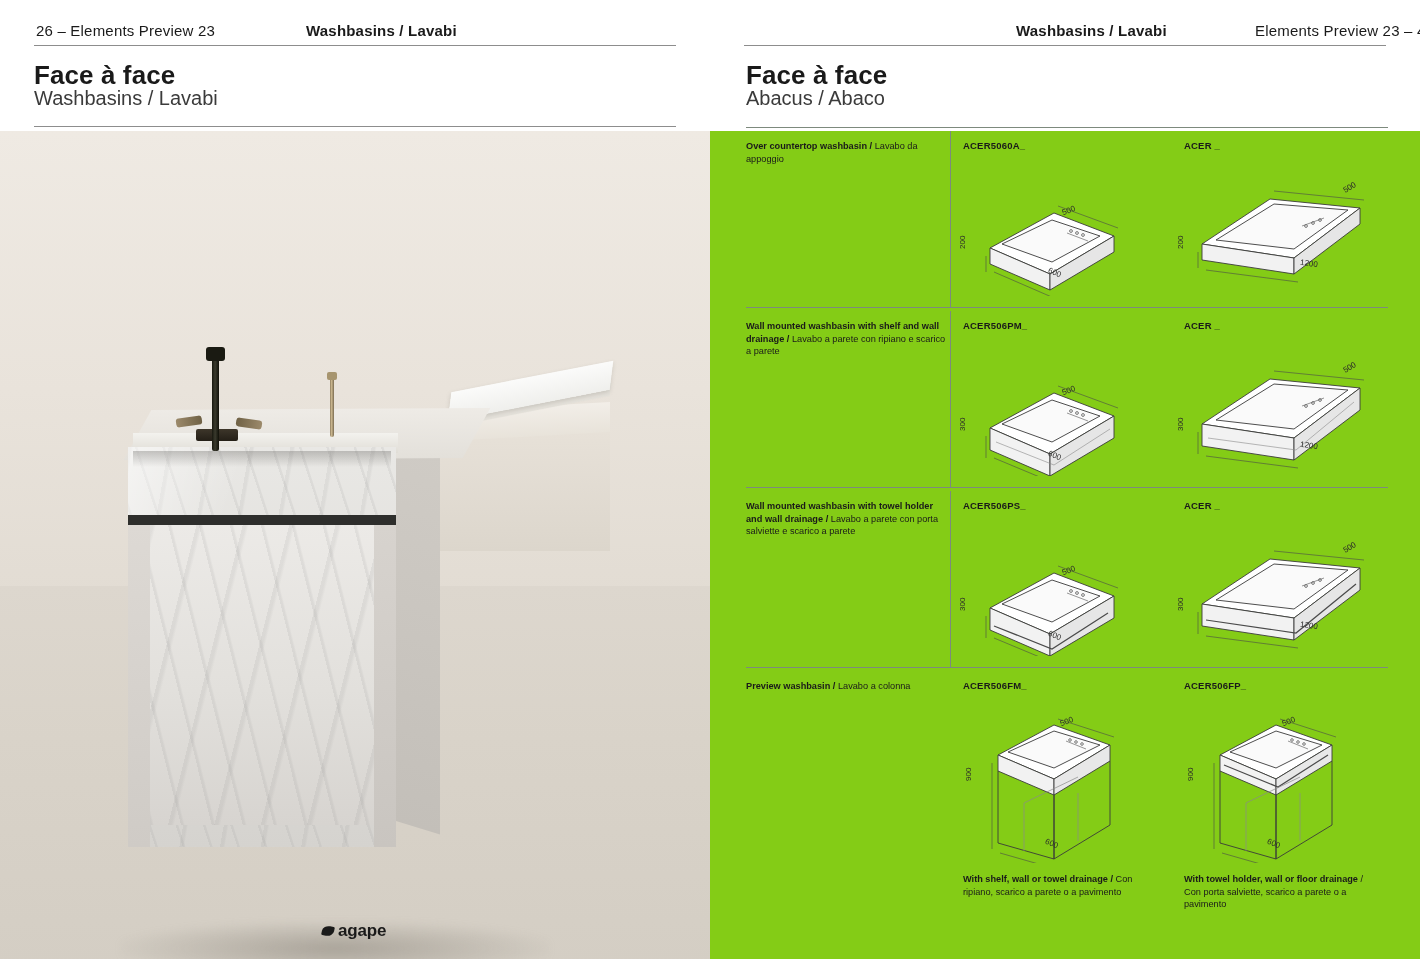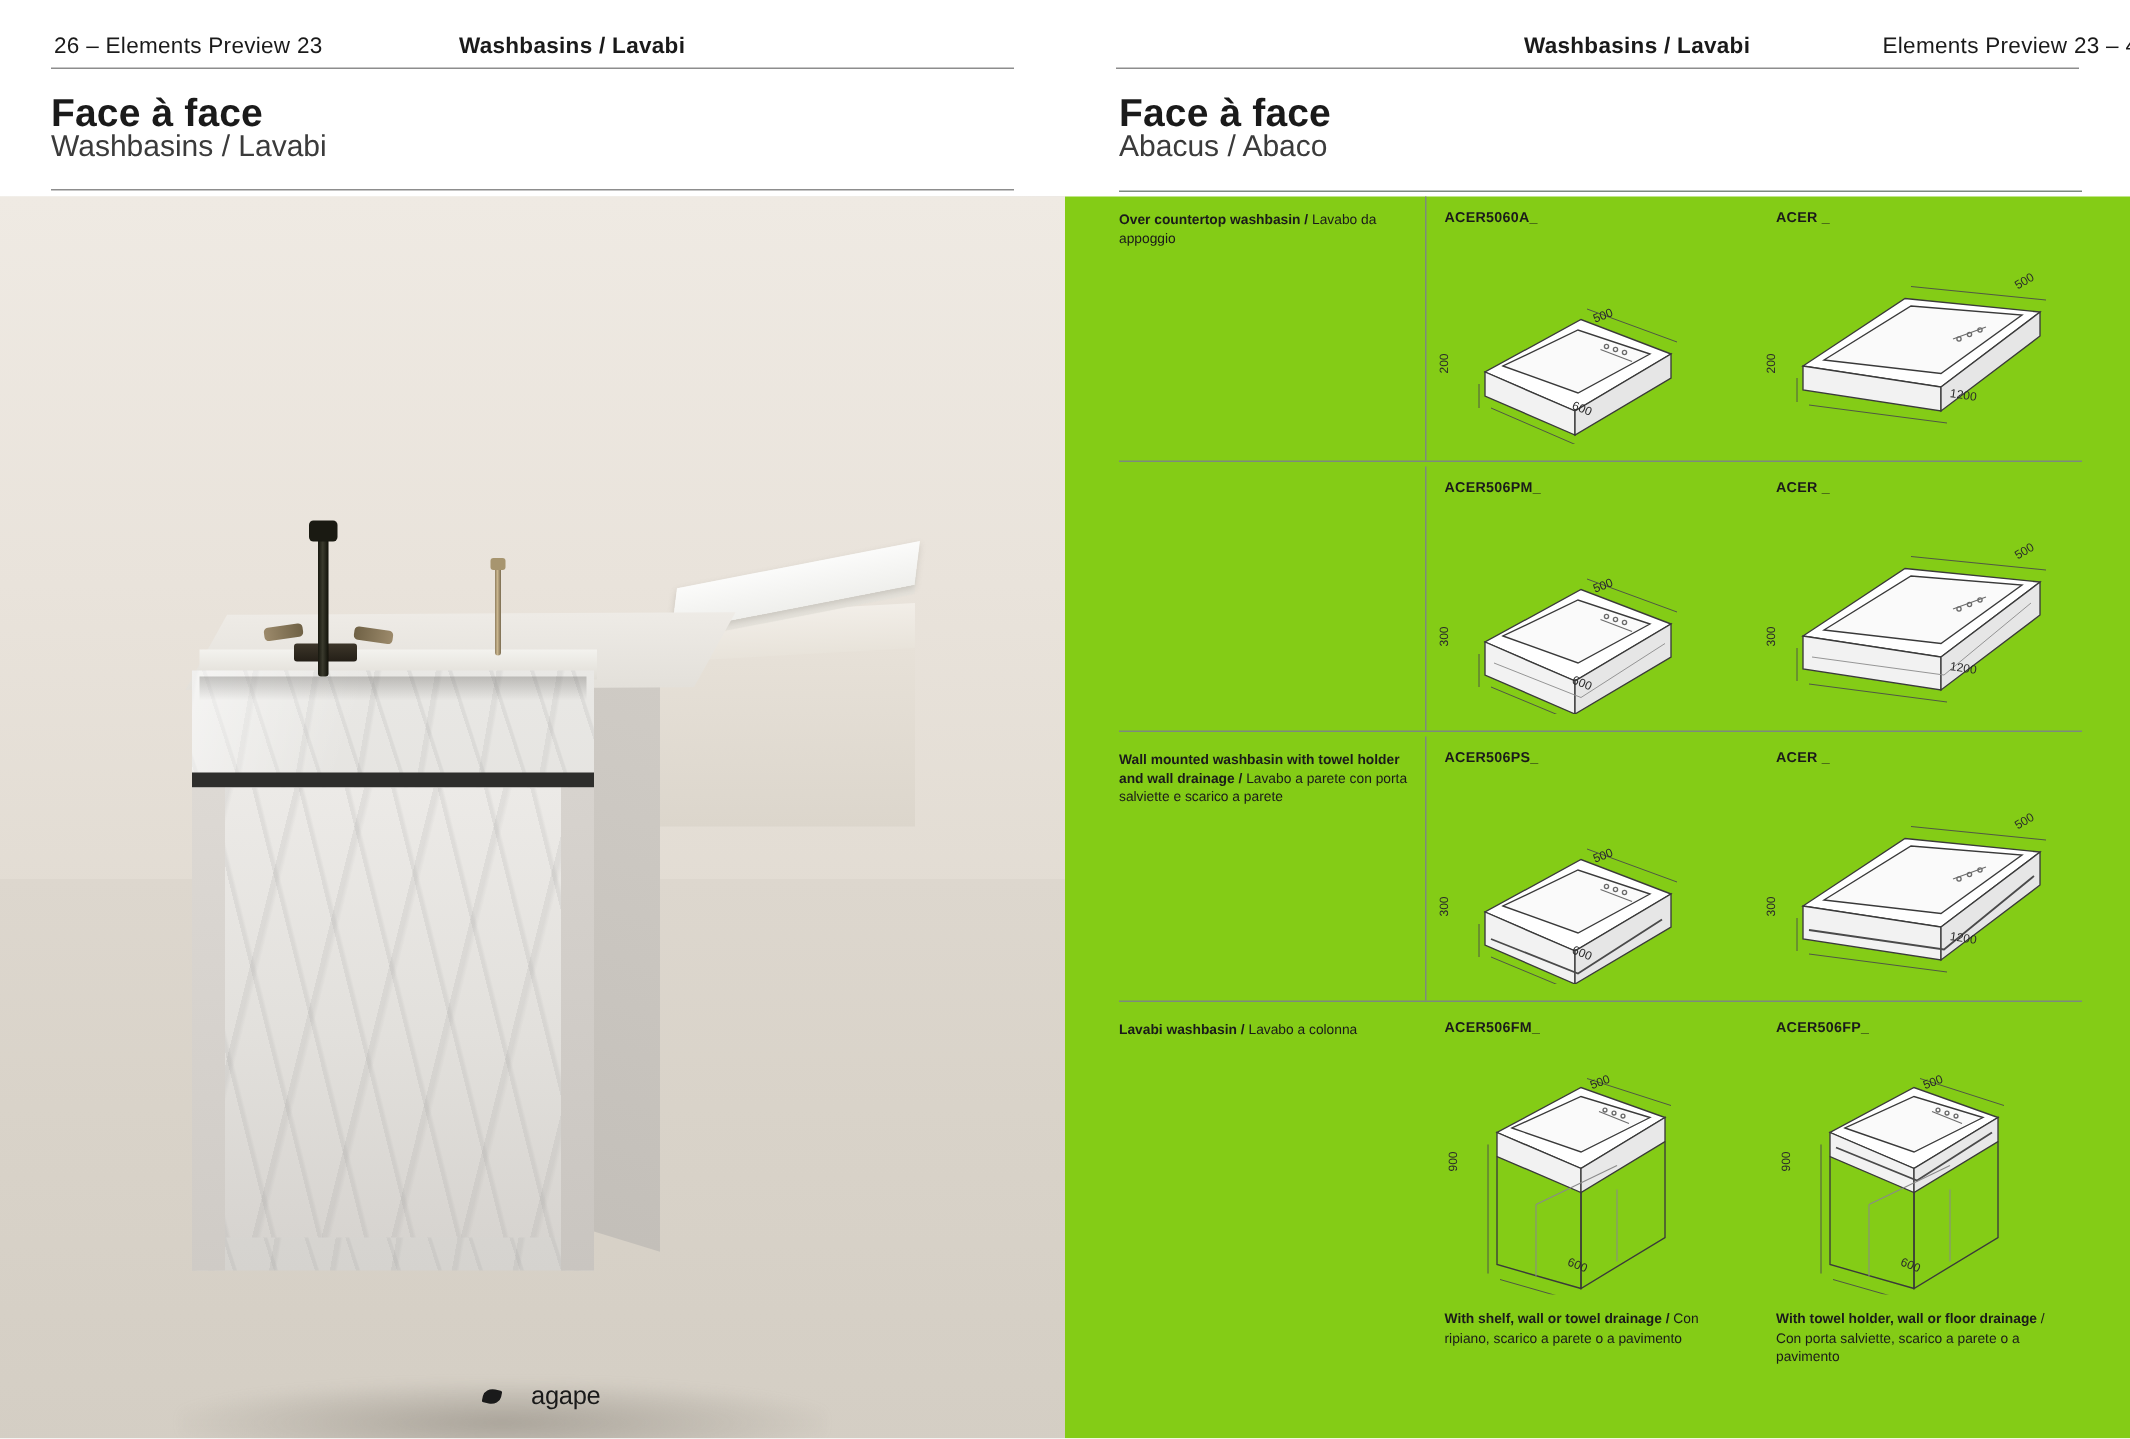--- a/index.html
+++ b/index.html
@@ -204,22 +204,22 @@
     background: linear-gradient(90deg, #8d7c5e 0%, #cbb78f 40%, #7a6b50 100%);
     border-radius: 2px;
   }
   .tap-thin-top {
     position: absolute;
     left: 327px; top: 241px; width: 10px; height: 8px;
     background: #a7956f; border-radius: 2px;
   }
   .logo {
     position: absolute;
-    display: flex; align-items: center; gap: 20px;
-    font-size: 17px; font-weight: normal; color: #1a1a1a;
+    display: flex; align-items: center; gap: 4px;
+    font-size: 17px; font-weight: bold; color: #1a1a1a;
     letter-spacing: -0.2px;
   }
   .logo .leaf {
     display: inline-block;
     width: 12px; height: 10px;
     background: #1a1a1a;
     border-radius: 60% 10% 60% 10%;
     transform: rotate(12deg);
   }
   
@@ -368,20 +368,24 @@
           <path d="M16,86 L16,102"></path>
           <path d="M24,104 L116,116"></path>
         </g>
       </svg>
       <div class="dimnum" style="left:633px; top:52px; transform:rotate(-31deg);">500</div>
       <div class="dimnum vert" style="left:466px; top:118px;">200</div>
       <div class="dimnum" style="left:590px; top:128px; transform:rotate(8deg);">1200</div>
 
       <div class="rp-rule" style="left:36px; top:176px; width:642px;"></div>
 
+      <div class="row-label" style="left:36px; top:189px;">
+        <b>Wall mounted washbasin with shelf and wall drainage /</b>
+        <span>Lavabo a parete con ripiano e scarico a parete</span>
+      </div>
       <div class="code" style="left:253px; top:189px;">ACER506PM_</div>
       <div class="code" style="left:474px; top:189px;">ACER _</div>
 
       <svg class="fig" style="left:262px; top:235px;" width="160" height="110" viewBox="0 0 160 110">
         <g fill="none" stroke="#3a3a3a" stroke-width="0.9">
           <path d="M18,62 L78,88 L142,50 L82,27 Z" fill="#fff"></path>
           <path d="M18,62 L18,84 L78,110 L78,88 Z" fill="#f2f2f2"></path>
           <path d="M78,88 L78,110 L142,72 L142,50 Z" fill="#e6e6e6"></path>
           <path d="M30,58 L80,76 L128,50 L80,34 Z" fill="#fafafa"></path>
           <path d="M24,76 L82,99 L138,63" stroke="#8a8a8a" stroke-width="0.6"></path>
@@ -471,21 +475,21 @@
           <path d="M24,110 L116,122"></path>
         </g>
       </svg>
       <div class="dimnum" style="left:633px; top:412px; transform:rotate(-31deg);">500</div>
       <div class="dimnum vert" style="left:466px; top:480px;">300</div>
       <div class="dimnum" style="left:590px; top:490px; transform:rotate(8deg);">1200</div>
 
       <div class="rp-rule" style="left:36px; top:536px; width:642px;"></div>
 
       <div class="row-label" style="left:36px; top:549px;">
-        <b>Lavabi washbasin /</b>
+        <b>Preview washbasin /</b>
         <span>Lavabo a colonna</span>
       </div>
       <div class="code" style="left:253px; top:549px;">ACER506FM_</div>
       <div class="code" style="left:474px; top:549px;">ACER506FP_</div>
 
       <svg class="fig" style="left:268px; top:572px;" width="150" height="160" viewBox="0 0 150 160">
         <g fill="none" stroke="#3a3a3a" stroke-width="0.9">
           <path d="M20,52 L76,76 L132,42 L76,22 Z" fill="#fff"></path>
           <path d="M20,52 L20,68 L76,92 L76,76 Z" fill="#f2f2f2"></path>
           <path d="M76,76 L76,92 L132,58 L132,42 Z" fill="#e8e8e8"></path>

